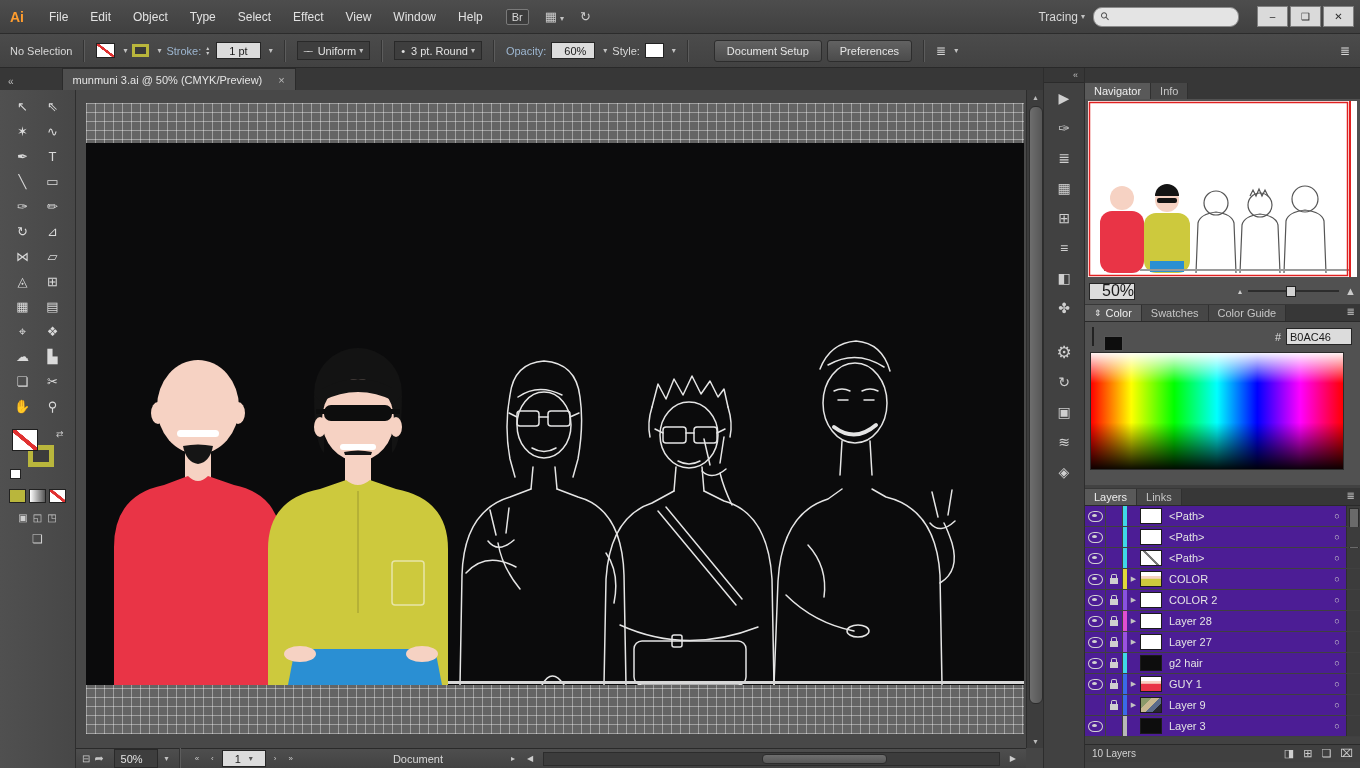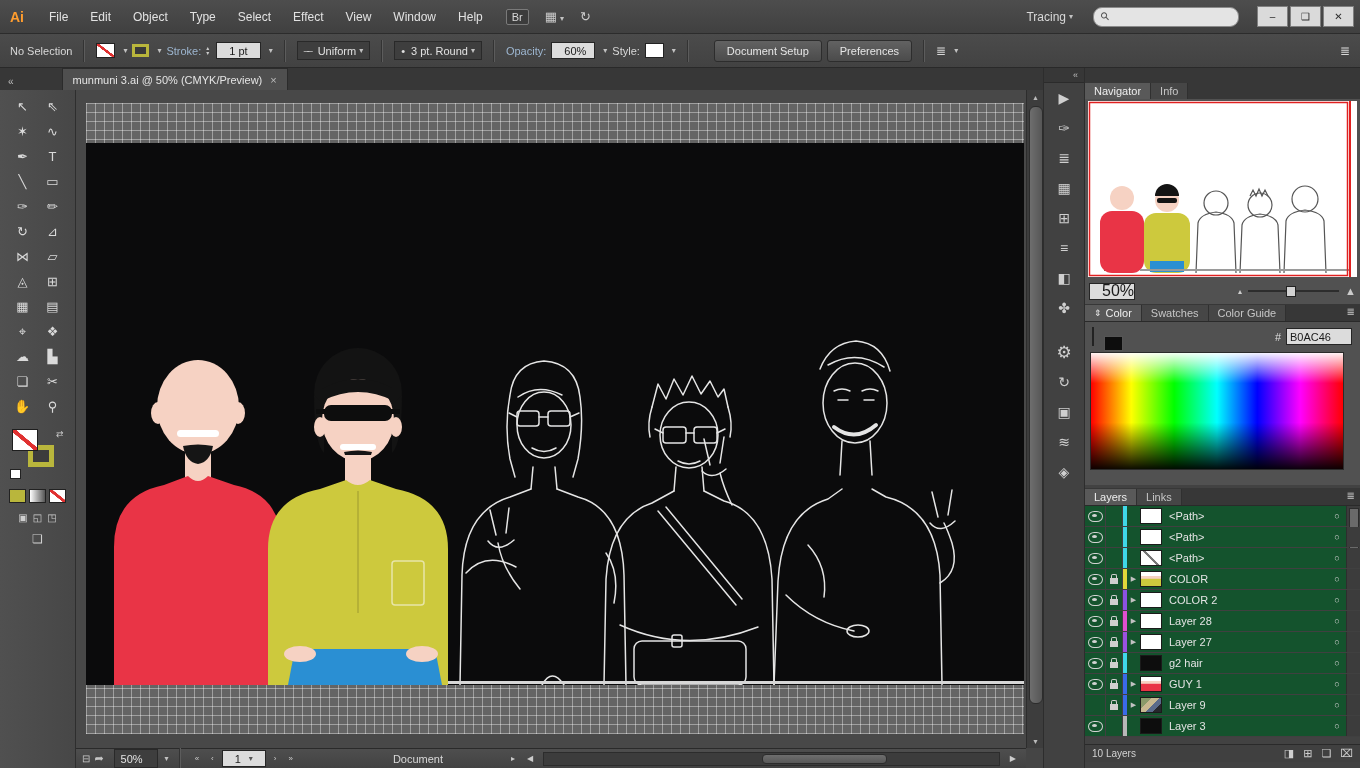--- a/index.html
+++ b/index.html
@@ -10,21 +10,21 @@
   .car{font-size:8px;color:#c2c2c2;margin-left:3px}
   
   .menubar{position:absolute;left:0;top:0;width:1360px;height:34px;box-sizing:border-box;
     background:linear-gradient(#4d4d4d,#404040);border-bottom:1px solid #2c2c2c;
     display:flex;align-items:center;padding:0 6px}
   .ailogo{color:#ff9d2e;font-weight:bold;font-size:14px;margin:0 14px 0 4px}
   .menu{font-size:12px;color:#e2e2e2;padding:0 11px}
   .brbtn{font-size:11px;border:1px solid #7a7a7a;border-radius:2px;padding:1px 5px;margin-left:12px;background:#3c3c3c}
   .mbicon{font-size:13px;color:#c9c9c9;margin-left:16px}
   .spacer{flex:1}
-  .tracing{font-size:12px;display:flex;align-items:center;margin-right:20px}
+  .tracing{font-size:12px;display:flex;align-items:center;margin-right:8px}
   .searchbox{width:130px;height:18px;background:#e4e4e4;border:1px solid #8a8a8a;border-radius:9px;
     display:flex;align-items:center;gap:5px;padding:0 7px;margin-right:16px}
   .mag{display:inline-block;transform:rotate(-45deg);font-size:11px;color:#555}
   .searchbox input{flex:1;border:none;background:transparent;outline:none;font-size:11px;color:#222;min-width:0}
   .winbtn{width:29px;height:19px;background:#dadada;color:#2e2e2e;font-size:10px;display:flex;
     align-items:center;justify-content:center;border:1px solid #7f7f7f;margin-left:2px}
   
   .controlbar{position:absolute;left:0;top:34px;width:1360px;height:34px;box-sizing:border-box;
     background:linear-gradient(#4b4b4b,#424242);border-bottom:1px solid #292929;
     display:flex;align-items:center;padding:0 10px;font-size:11px;gap:5px}
@@ -39,21 +39,21 @@
   .sw{position:relative;width:17px;height:13px;background:#fff;border:1px solid #222;flex:none}
   .noneslash::after{content:"";position:absolute;inset:0;
     background:linear-gradient(to top right,transparent 44%,#e03030 45%,#e03030 56%,transparent 57%)}
   .strokesw{width:11px;height:7px;border:3px solid #b9b63c;background:#3a3a3a;flex:none}
   .stepper{display:inline-flex;flex-direction:column;font-size:6px;line-height:5px;color:#ccc;margin-right:2px}
   
   .tabbar{position:absolute;left:0;top:68px;width:1043px;height:22px;background:#373737;
     border-bottom:1px solid #2b2b2b;display:flex;align-items:flex-end}
   .chev{font-size:10px;color:#bdbdbd;padding:3px 8px}
   .doctab{margin-left:40px;height:21px;background:#4f4f4f;border:1px solid #2b2b2b;border-bottom:none;
-    display:flex;align-items:center;gap:8px;padding:0 10px;font-size:11px;color:#e4e4e4}
+    display:flex;align-items:center;gap:16px;padding:0 10px;font-size:11px;color:#e4e4e4}
   .tabx{color:#bbb;font-size:11px}
   
   .toolbar{position:absolute;left:0;top:90px;width:76px;height:678px;box-sizing:border-box;
     background:linear-gradient(90deg,#505050,#474747);border-right:1px solid #2e2e2e}
   .tools{display:grid;grid-template-columns:30px 30px;justify-content:center;padding-top:4px}
   .tool{height:25px;display:flex;align-items:center;justify-content:center;font-size:13px;color:#dadada}
   .fswidget{position:relative;width:56px;height:52px;margin:10px auto 0}
   .fsfill{position:absolute;left:2px;top:0;width:24px;height:20px;background:#fff;border:1px solid #1e1e1e}
   .fsfill::after{content:"";position:absolute;inset:0;
     background:linear-gradient(to top right,transparent 43%,#e03030 44%,#e03030 56%,transparent 57%)}
@@ -102,21 +102,21 @@
   .colorbody{position:relative;height:163px;background:#515151}
   .spectrum{position:absolute;left:5px;top:30px;width:252px;height:116px;border:1px solid #2a2a2a;
     background:linear-gradient(to bottom,rgba(255,255,255,.95),rgba(255,255,255,0) 26%,rgba(0,0,0,0) 60%,rgba(0,0,0,.95)),
                linear-gradient(to right,#f00,#ff0 16%,#0f0 33%,#0ff 50%,#00f 66%,#f0f 83%,#f00)}
   .hexfield{position:absolute;right:8px;top:6px;display:flex;align-items:center;gap:5px;font-size:11px;color:#ddd}
   .hexfield input{width:58px;height:15px;background:#dcdcdc;border:1px solid #252525;font-size:11px;
     color:#1a1a1a;padding:0 3px;font-family:Liberation Sans, sans-serif}
   .csw{position:absolute;left:7px;top:6px;width:44px;height:32px}
   
   .lrows{position:relative;background:#4c4c4c}
-  .lrow{height:21px;display:flex;align-items:center;background:#14532d;border-bottom:1px solid #404040;box-sizing:border-box}
+  .lrow{height:21px;display:flex;align-items:center;background:#4c1d95;border-bottom:1px solid #404040;box-sizing:border-box}
   .c-eye{width:20px;display:flex;justify-content:center;border-right:1px solid #404040;align-self:stretch;align-items:center}
   .c-lock{width:16px;display:flex;justify-content:center;border-right:1px solid #404040;align-self:stretch;align-items:center}
   .bar{width:4px;align-self:stretch;flex:none}
   .c-exp{width:13px;font-size:7px;color:#c2c2c2;text-align:center;flex:none}
   .th{width:22px;height:16px;border:1px solid #1b1b1b;background:#fff;flex:none;box-sizing:border-box}
   .th.black{background:#0d0d0d}
   .th.sketch{background-color:#fff;background-image:linear-gradient(45deg,transparent 44%,#777 46%,#777 54%,transparent 56%)}
   .th.figred{background:linear-gradient(180deg,#fff 28%,#f6d2c3 30% 46%,#e93446 48%)}
   .th.figyellow{background:linear-gradient(180deg,#fff 28%,#f6d2c3 30% 46%,#cdc93d 48%)}
   .th.photo{background:linear-gradient(135deg,#8a9a6a 0 30%,#c8b890 30% 55%,#5a6a8a 55% 75%,#26262c 75%)}

